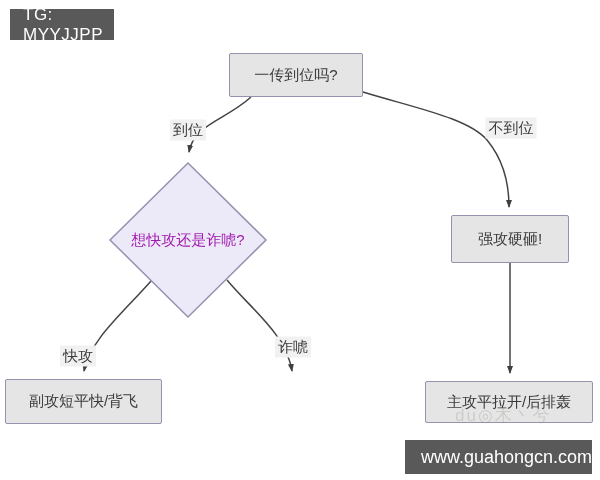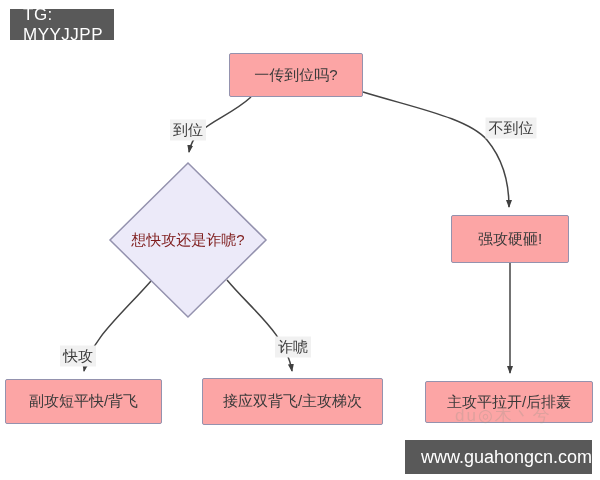--- a/index.html
+++ b/index.html
@@ -35,42 +35,42 @@
     letter-spacing: 0.5px;
   }
   .badge.site {
     left: 405px; top: 440px;
     width: 187px; height: 34px;
     justify-content: flex-end;
     font-size: 18px;
   }
   .node {
     position: absolute;
-    background: #fca5a5;
+    background: #e5e5e5;
     border: 1px solid #9492ae;
     border-radius: 2px;
     color: #3a3a3a;
     font-size: 15px;
     display: flex;
     align-items: center;
     justify-content: center;
     box-sizing: border-box;
     text-align: left;
     white-space: nowrap;
   }
   .node.start  { left: 229px; top: 53px;  width: 134px; height: 44px; }
   .node.force  { left: 451px; top: 215px; width: 118px; height: 48px; }
   .node.rquick { left: 5px;   top: 379px; width: 157px; height: 45px; }
   .node.rbluff { left: 202px; top: 378px; width: 181px; height: 47px; }
   .node.rforce { left: 425px; top: 381px; width: 168px; height: 42px; }
   .decision-text {
     position: absolute;
     left: 188px; top: 240px;
     transform: translate(-50%, -50%);
-    color: #7f1d1d;
+    color: #a21caf;
     font-size: 15px;
     white-space: nowrap;
   }
   .edge-label {
     position: absolute;
     transform: translate(-50%, -50%);
     background: #f1f1f1;
     color: #3c3c3c;
     font-size: 15px;
     padding: 1px 3px;
@@ -129,23 +129,20 @@
   </div>
 
   <div class="node force">
     <span>强攻硬砸!</span>
   </div>
 
   <div class="node rquick">
     <span>副攻短平快/背飞</span>
   </div>
 
-  <div class="node rbluff">
-    <span>接应双背飞/主攻梯次</span>
-  </div>
 
   <div class="node rforce">
     <span>主攻平拉开/后排轰</span>
   </div>
 
   <div class="edge-label daowei">到位</div>
   <div class="edge-label budaowei">不到位</div>
   <div class="edge-label kuaigong">快攻</div>
   <div class="edge-label zhahuo">诈唬</div>
 

